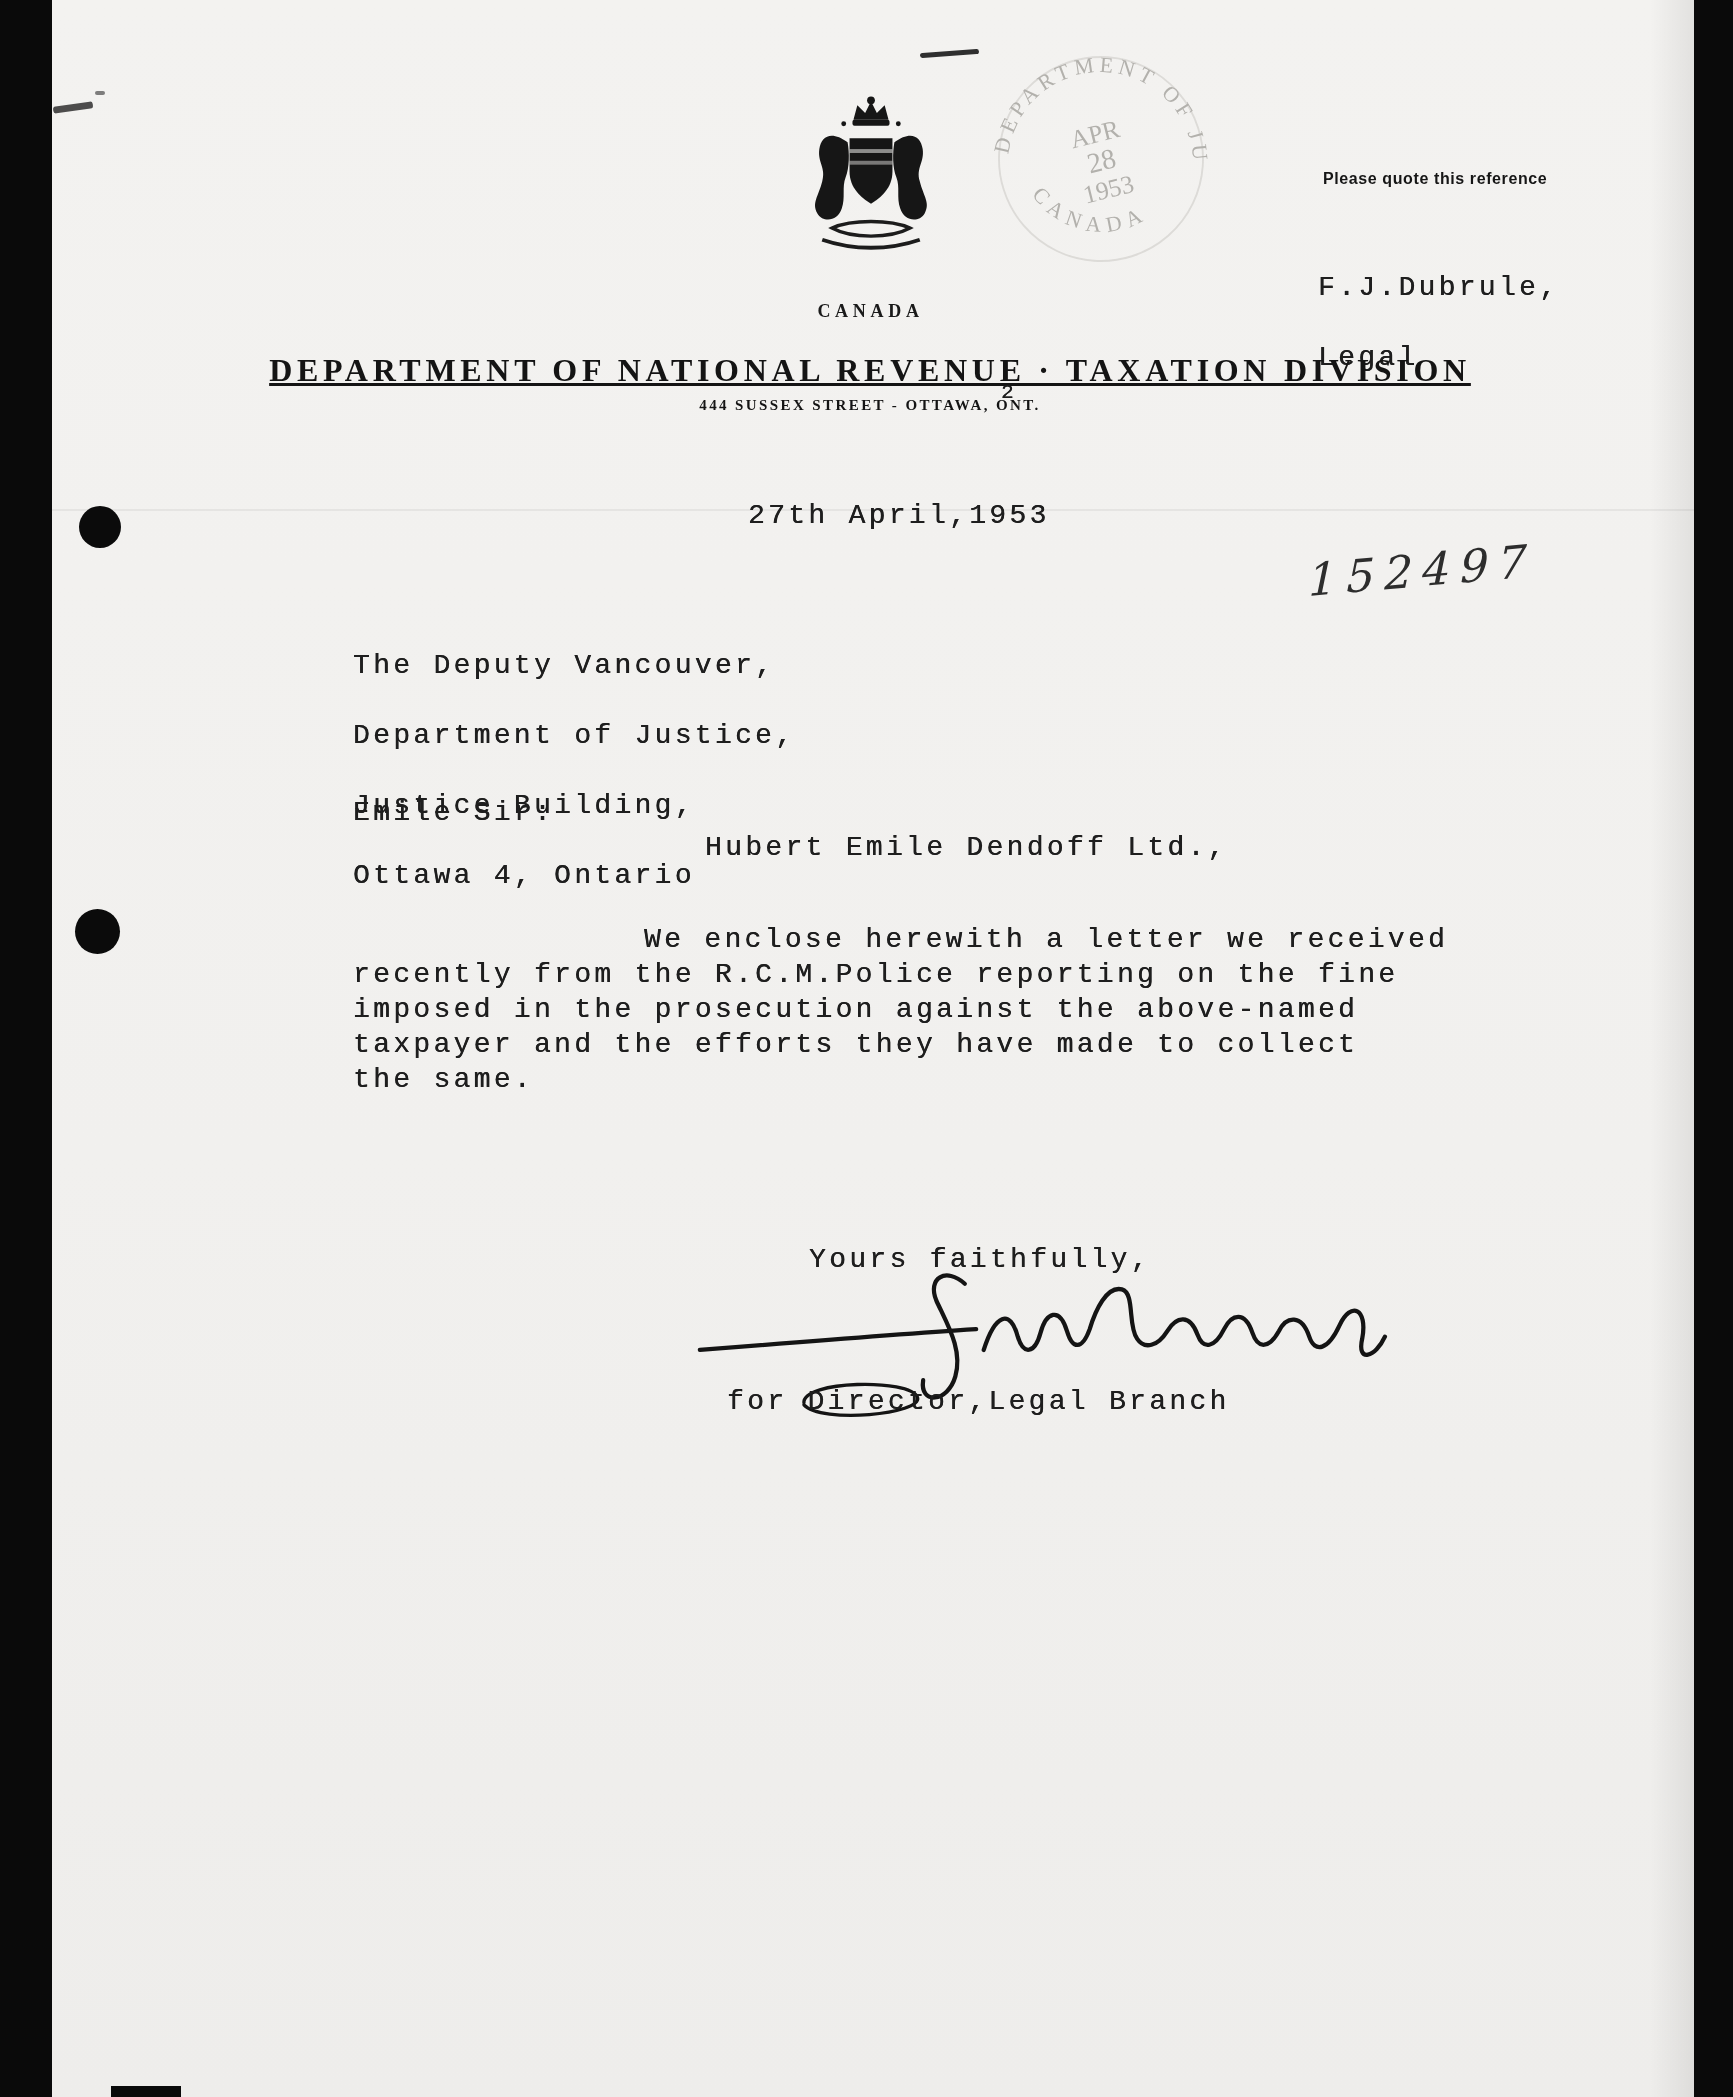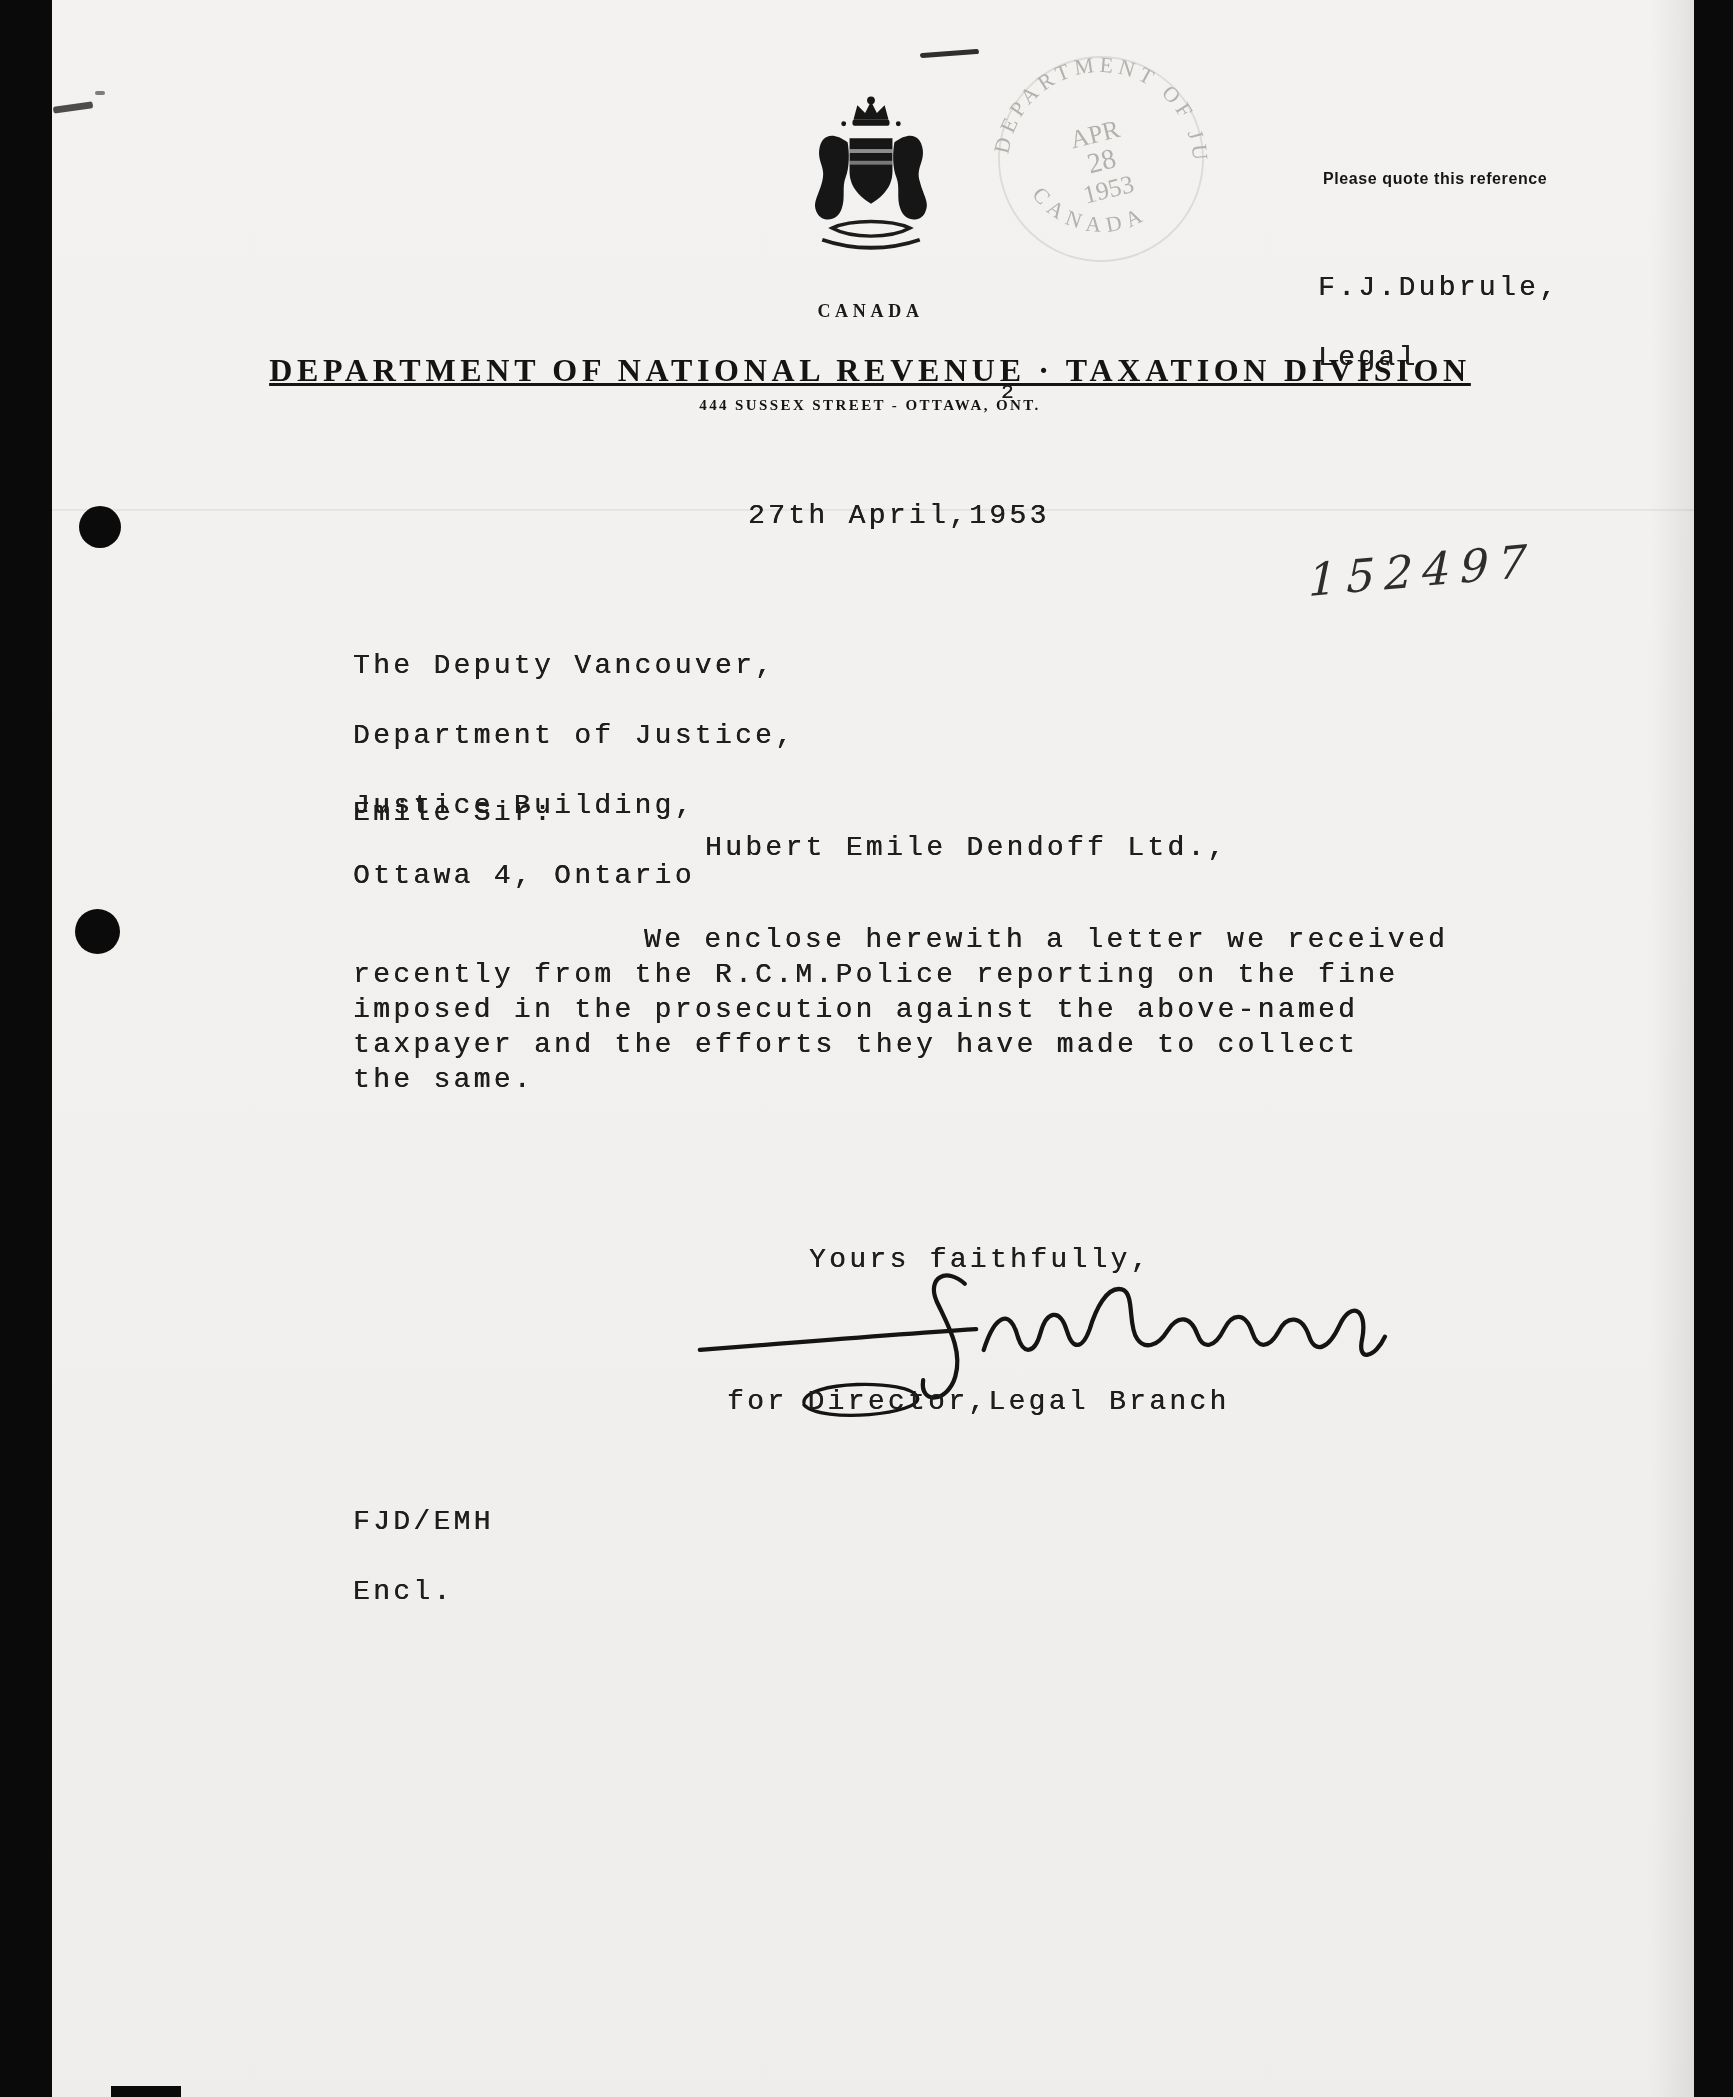--- a/index.html
+++ b/index.html
@@ -150,19 +150,15 @@
   <svg class="abs sig-wrap" viewBox="0 0 800 190">
     <g fill="none" stroke="#141414" stroke-width="4.5" stroke-linecap="round">
       <path d="M 40 96 C 140 88 240 80 332 74"></path>
       <path d="M 320 26 C 300 8 280 20 290 44 C 302 70 318 96 310 124 C 302 152 272 154 276 128"></path>
       <path d="M 340 96 C 352 58 368 52 376 82 C 382 102 394 100 400 78 C 406 56 420 50 428 76 C 434 96 444 96 452 74 C 458 54 470 28 486 32 C 500 36 492 70 502 84 C 510 96 524 92 534 76 C 544 60 558 58 566 80 C 572 96 584 94 594 74 C 602 58 616 54 624 78 C 630 96 642 94 652 76 C 660 60 676 58 684 82 C 690 100 704 96 716 70 C 728 44 746 52 740 84 C 734 110 754 104 764 82"></path>
       <path d="M 150 152 C 148 128 262 126 270 146 C 276 164 168 174 150 154" stroke-width="3.5"></path>
     </g>
   </svg>
   <div class="abs typew for-line">for Director,Legal Branch</div>
 
-  <div class="abs typew initials">
-    <span>FJD/EMH</span><br>
-    <span>Encl.</span>
-  </div>
 
 </div>
 
 
 </body></html>

